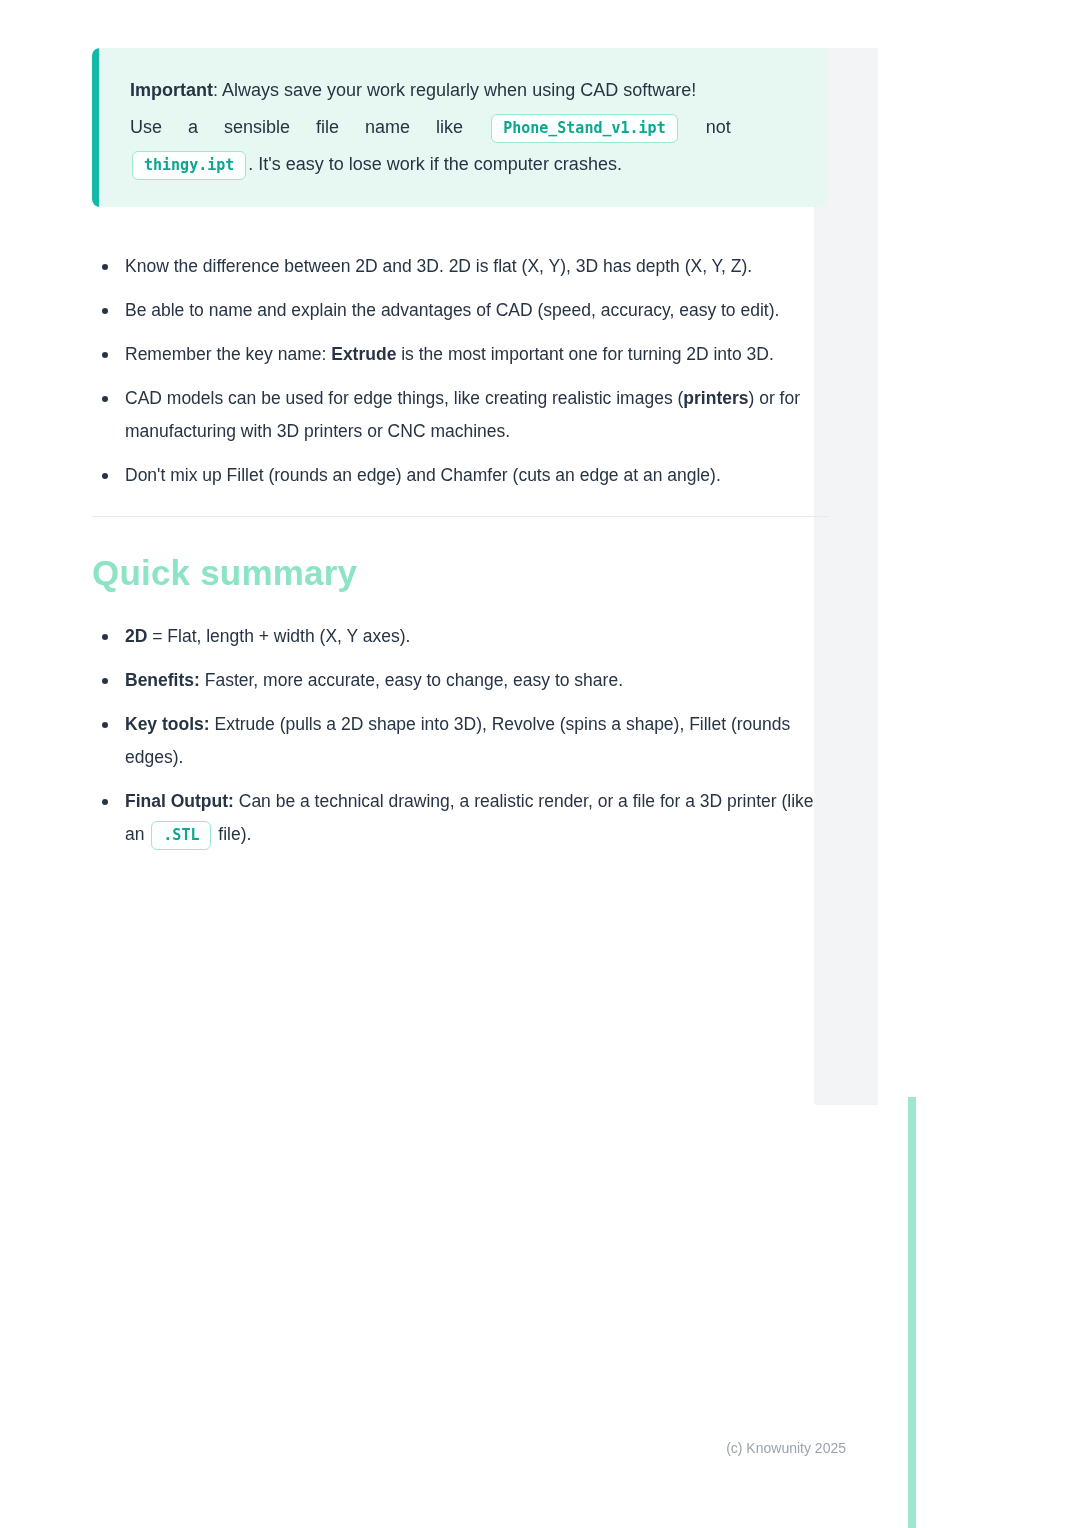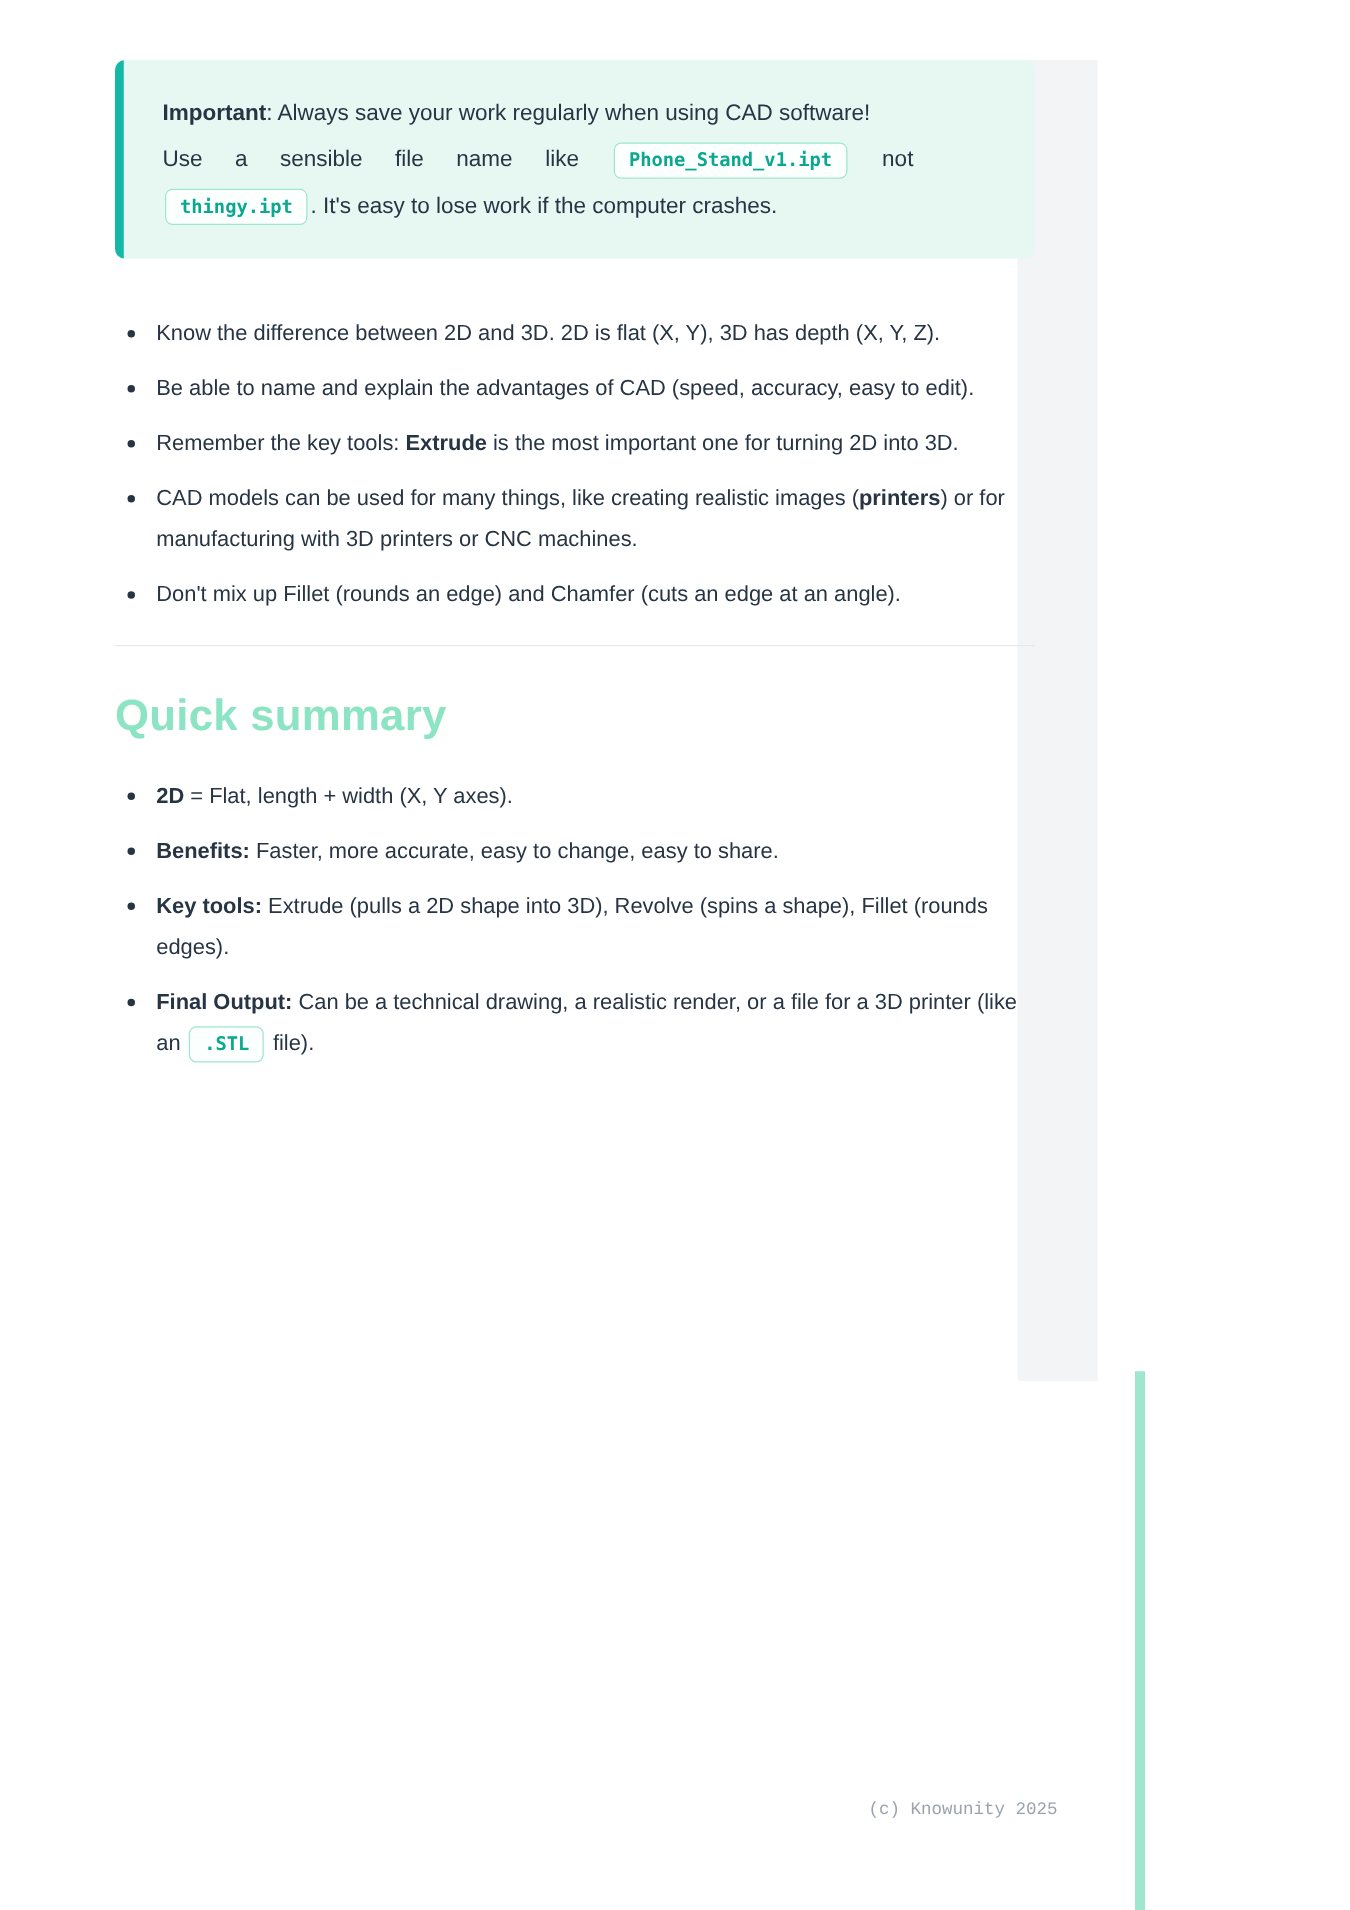--- a/index.html
+++ b/index.html
@@ -113,43 +113,42 @@
     color: var(--heading, #8ce4c5);
     letter-spacing: 0.2px;
   }
   .section-title + .bullet-list { margin-top: 27px; }
   .footer {
     position: absolute;
     right: 70px;
     top: 1440px;
     font-size: 14px;
     color: var(--muted, #9aa4ae);
-    font-family: Liberation Mono, monospace;
   }
 </style>
 </head>
 <body>
 
 <div class="page">
 
   <aside class="side-strip"></aside>
   <div class="edge-accent"></div>
 
   <div class="content">
 
     <div class="callout">
       <div class="callout-bar"></div>
       <p class="callout-text"><span class="b">Important</span><span class="run">: Always save your work regularly when using CAD software!</span><br><span class="run stretch">Use a sensible file name like </span><span class="chip">Phone_Stand_v1.ipt</span><span class="run stretch"> not</span><br><span class="chip">thingy.ipt</span><span class="run">. It's easy to lose work if the computer crashes.</span></p>
     </div>
 
     <ul class="bullet-list">
         <li><span class="run">Know the difference between 2D and 3D. 2D is flat (X, Y), 3D has depth (X, Y, Z).</span></li>
         <li><span class="run">Be able to name and explain the advantages of CAD (speed, accuracy, easy to edit).</span></li>
-        <li><span class="run">Remember the key tools: </span><span class="b">Extrude</span><span class="run"> is the most important one for turning 2D into 3D.</span></li>
-        <li><span class="run">CAD models can be used for many things, like creating realistic images (</span><span class="b">printers</span><span class="run">) or for manufacturing with 3D printers or CNC machines.</span></li>
+        <li><span class="run">Remember the key name: </span><span class="b">Extrude</span><span class="run"> is the most important one for turning 2D into 3D.</span></li>
+        <li><span class="run">CAD models can be used for edge things, like creating realistic images (</span><span class="b">printers</span><span class="run">) or for manufacturing with 3D printers or CNC machines.</span></li>
         <li><span class="run">Don't mix up Fillet (rounds an edge) and Chamfer (cuts an edge at an angle).</span></li>
       </ul>
 
     <hr class="divider">
 
     <h2 class="section-title">Quick summary</h2>
 
     <ul class="bullet-list">
         <li><span class="b">2D</span><span class="run"> = Flat, length + width (X, Y axes).</span></li>
         <li><span class="b">Benefits:</span><span class="run"> Faster, more accurate, easy to change, easy to share.</span></li>

